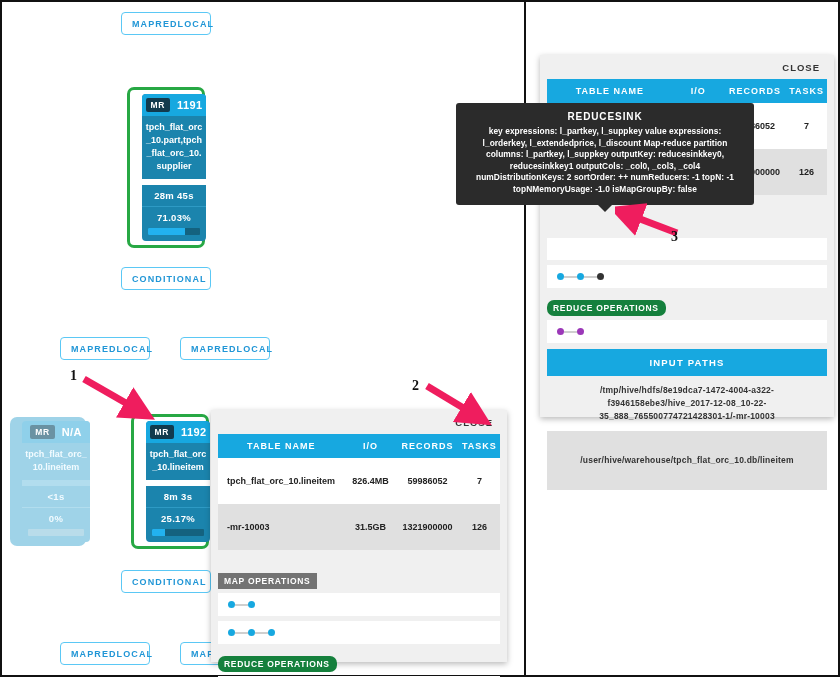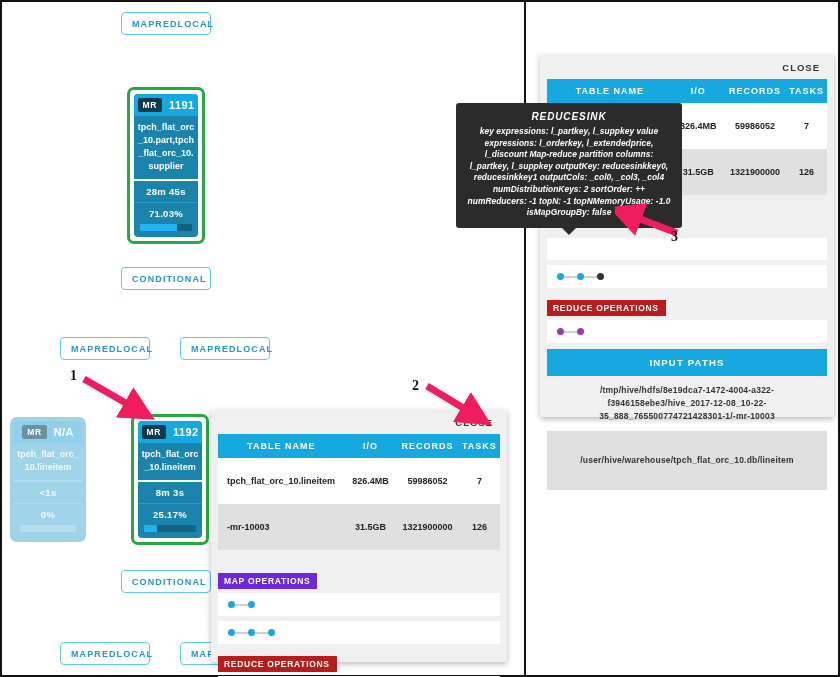--- a/index.html
+++ b/index.html
@@ -28,34 +28,35 @@
   
   .node{position:absolute;box-sizing:border-box;}
   .node .shell{
     border-radius:7px;padding:4px;box-sizing:border-box;
     background:#ffffff;
   }
   .node.selected .shell{background:#ffffff;border:3px solid #27a844;}
   .node .card{
     border-radius:4px;overflow:hidden;width:100%;box-sizing:border-box;
     background:#1b84ad;
+    margin-left:8px;
   }
   .node .card-head{
     background:#17a8e0;padding:4px 5px;display:flex;align-items:center;
     justify-content:center;gap:7px;
   }
   .node .mr-tag{
     background:#123a4d;color:#ffffff;font-size:8.5px;font-weight:bold;
     letter-spacing:.6px;padding:2px 5px;border-radius:2px;
   }
   .node .mr-id{color:#ffffff;font-size:11px;font-weight:bold;letter-spacing:.4px;}
   .node .card-body{
     color:#ffffff;font-size:9px;line-height:13px;font-weight:bold;
     text-align:center;padding:5px 3px 6px;word-break:break-all;
-    border-bottom:2px solid #ffffff;
+    border-bottom:6px solid #ffffff;
   }
   .node .card-row{
     color:#ffffff;font-size:9.5px;font-weight:bold;text-align:center;
     padding:5px 3px;border-bottom:1px solid #2e9ac4;letter-spacing:.3px;
   }
   .node .card-row.last{border-bottom:none;}
   .node .progress{
     height:7px;background:#14627f;margin:0 6px 6px;border-radius:1px;overflow:hidden;
   }
   .node .progress > i{display:block;height:100%;background:#22b2ef;}
@@ -86,22 +87,22 @@
     font-size:9px;color:#222;padding:18px 4px;text-align:center;font-weight:bold;
     background:#ffffff;
   }
   table.stats tr.alt td{background:#e0e0e0;}
   table.stats td.name{text-align:left;padding-left:9px;}
 
   .op-label{
     display:inline-block;color:#ffffff;font-size:8.5px;font-weight:bold;
     letter-spacing:.7px;padding:3px 7px 3px 6px;margin:7px 0 4px 7px;
   }
-  .op-label.map{background:#6d28d9;margin-top:23px;}
-  .op-label.reduce{background:#b91c1c;}
+  .op-label.map{background:#737373;margin-top:23px;}
+  .op-label.reduce{background:#15803d;border-radius:7px;}
   .op-row{
     background:#ffffff;margin:0 7px 5px;padding:8px 10px;box-sizing:border-box;
     display:flex;align-items:center;
   }
   .op-dot{width:7px;height:7px;border-radius:50%;flex:0 0 auto;}
   .op-dot.map{background:#17a8e0;}
   .op-dot.reduce{background:#9b38b8;}
   .op-dot.active{background:#333333;}
   .op-link{width:13px;height:2px;background:#cfcfcf;flex:0 0 auto;}
 
@@ -323,21 +324,21 @@
   </div>
 
 
   <div class="panel-btn caps">INPUT PATHS</div>
 
   <div class="path-block">/tmp/hive/hdfs/8e19dca7-1472-4004-a322-f3946158ebe3/hive_2017-12-08_10-22-35_888_765500774721428301-1/-mr-10003</div>
 
   <div class="path-block shaded">/user/hive/warehouse/tpch_flat_orc_10.db/lineitem</div>
 </div>
 
-<div id="tooltip" style="left:456px;top:103px;width:226px;font-style:italic;">
+<div id="tooltip" style="left:456px;top:103px;width:298px;">
   <div class="tt-title">REDUCESINK</div>
   <div class="tt-body">key expressions: l_partkey, l_suppkey value expressions: l_orderkey, l_extendedprice, l_discount Map-reduce partition columns: l_partkey, l_suppkey outputKey: reducesinkkey0, reducesinkkey1 outputCols: _col0, _col3, _col4 numDistributionKeys: 2 sortOrder: ++ numReducers: -1 topN: -1 topNMemoryUsage: -1.0 isMapGroupBy: false</div>
   <div class="tt-arrow"></div>
 </div>
 
 <div class="anno-num" style="left:70px;top:368px;">1</div>
 <svg class="anno-arrow" style="left:60px;top:360px;" width="110" height="65">
   <defs>
     <marker id="ah1" markerWidth="5" markerHeight="5" refX="2.2" refY="2.5" orient="auto">
       <path d="M0,0 L5,2.5 L0,5 z" fill="#ef1d5e"></path>

